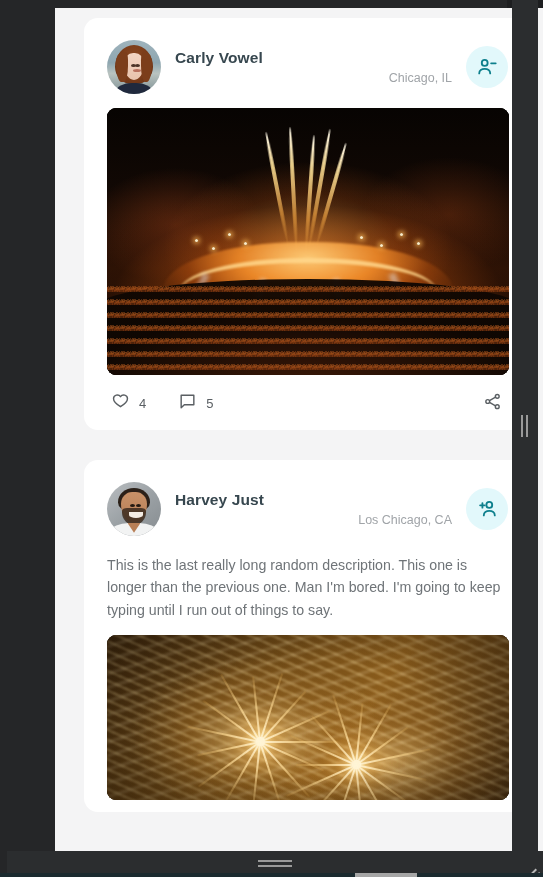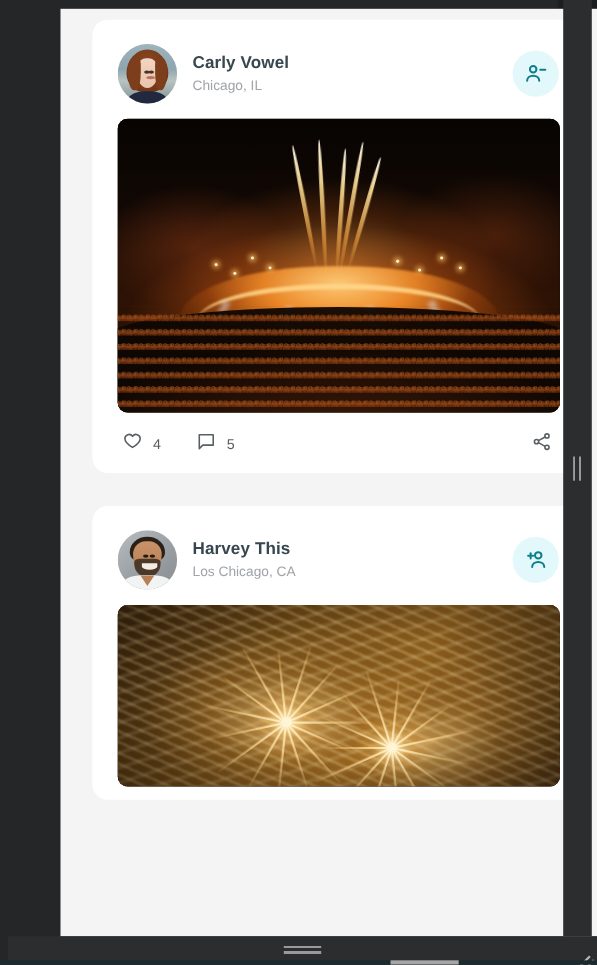--- a/index.html
+++ b/index.html
@@ -126,20 +126,21 @@
     font-weight: bold;
     color: #37474f;
     letter-spacing: 0.1px;
     line-height: 1.3;
   }
   .user-location {
     font-size: 12.5px;
     color: #a0a4a8;
     margin-top: 2px;
     line-height: 1.3;
+    text-align: right;
   }
 
   .follow-btn {
     flex: 0 0 42px;
     width: 42px; height: 42px;
     border-radius: 50%;
     background: #e2f8fb;
     border: none;
     display: flex; align-items: center; justify-content: center;
     cursor: pointer;
@@ -483,36 +484,37 @@
                 <div class="eye r"></div>
               </div>
               <div class="beard"></div>
               <div class="smile"></div>
               <div class="shirt"></div>
               <div class="vneck"></div>
             </div>
           </div>
 
           <div class="identity">
-            <div class="user-name">Harvey This</div>
+            <div class="user-name">Harvey Just</div>
             <div class="user-location">Los Chicago, CA</div>
           </div>
 
           <button class="follow-btn">
             <span>
               <svg width="22" height="22" viewBox="0 0 24 24" fill="none" stroke="#0d7f8c" stroke-width="2" stroke-linecap="round" stroke-linejoin="round">
                 <circle cx="14.5" cy="7.5" r="3.2"></circle>
                 <path d="M8.5 19c0-3.1 2.7-5 6-5s6 1.9 6 5"></path>
                 <line x1="4.5" y1="8" x2="9.5" y2="8"></line>
                 <line x1="7" y1="5.5" x2="7" y2="10.5"></line>
               </svg>
             </span>
           </button>
         </div>
 
+        <div class="description">This is the last really long random description. This one is longer than the previous one. Man I'm bored. I'm going to keep typing until I run out of things to say.</div>
 
         <div class="post-image short">
           <div class="goldfw">
             <div class="base"></div>
             <div class="streaks-bg"></div>
             <div class="streaks-bg2"></div>
 
             <div style="position:absolute;left:38%;top:64%;">
               <div class="fw-core" style="left:-4px;top:-4px;"></div>
               <div class="ray" style="width:78px;transform:rotate(0deg);"></div>

